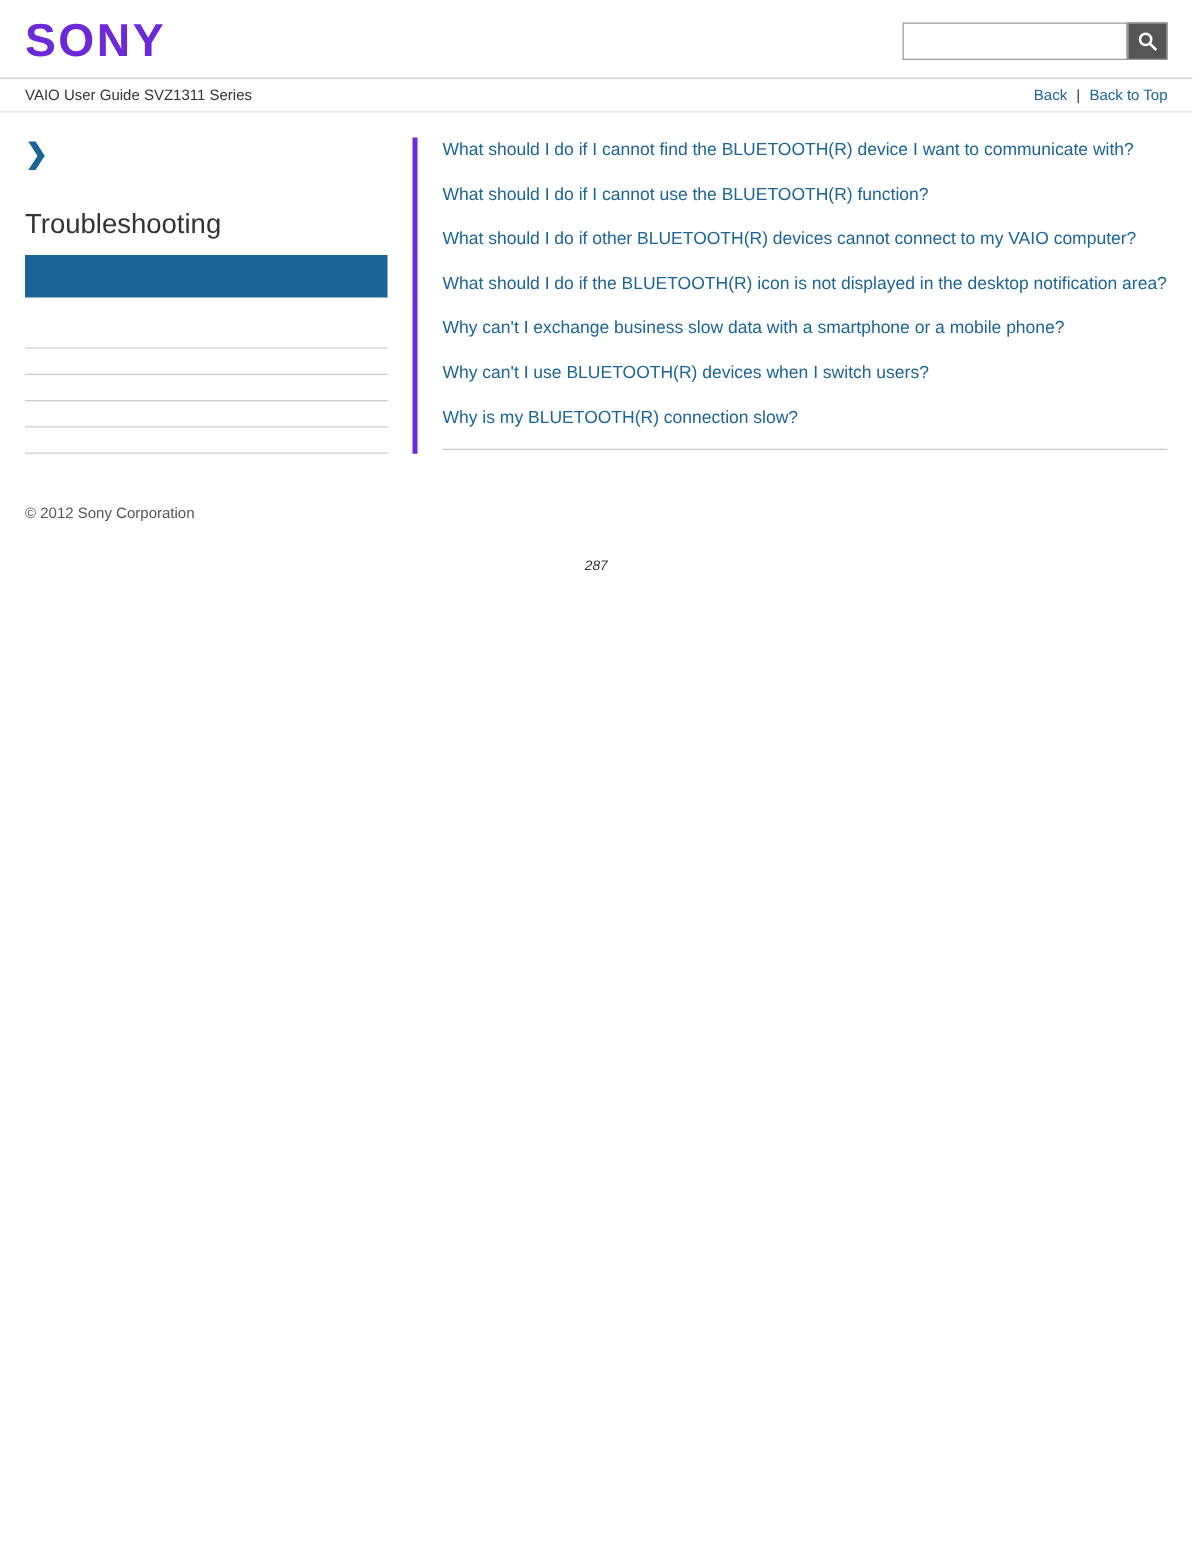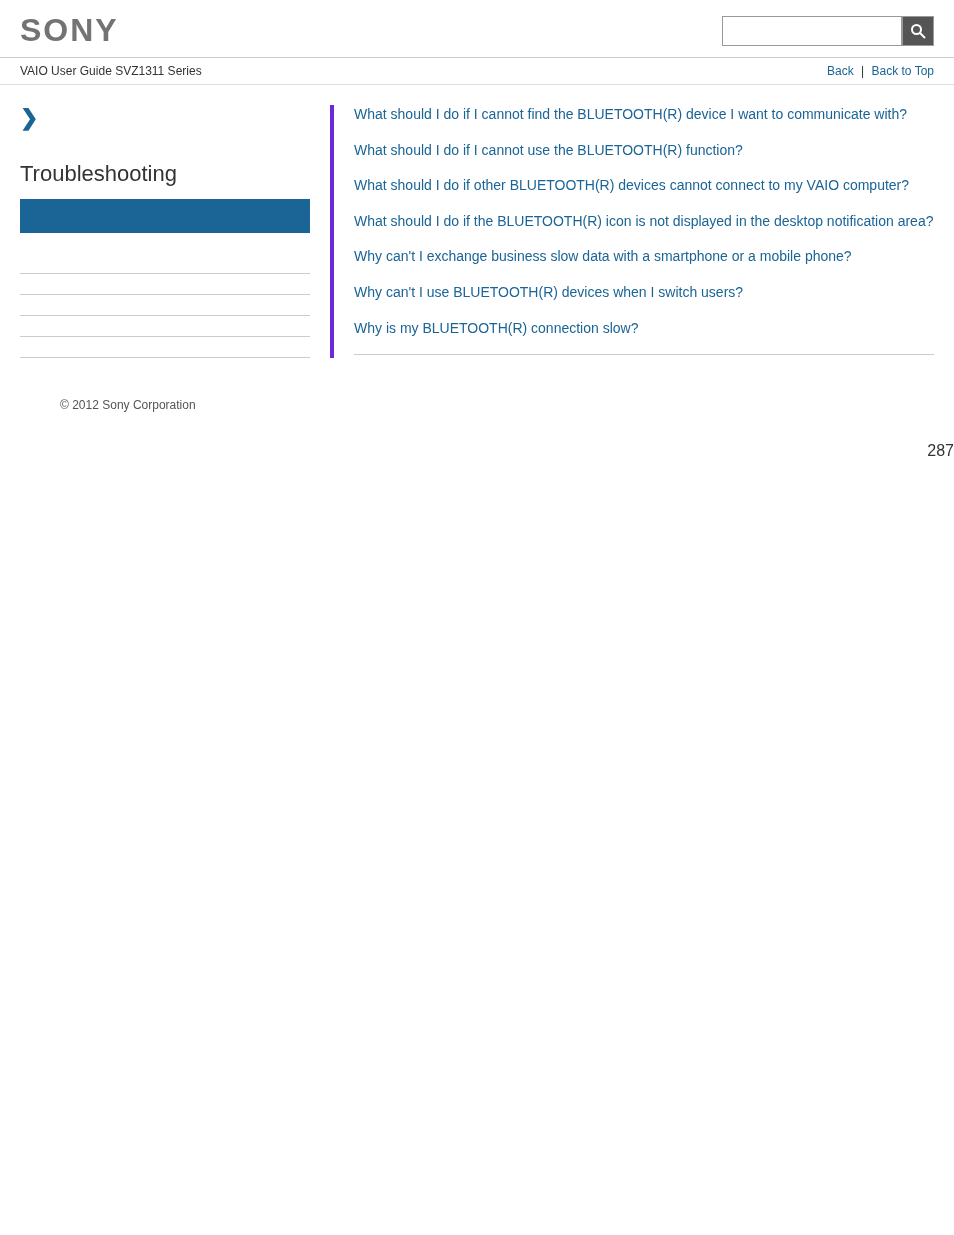--- a/index.html
+++ b/index.html
@@ -21,24 +21,24 @@
     .header {
       display: flex;
       align-items: center;
       justify-content: space-between;
       padding: 12px 20px 8px 20px;
       border-bottom: 1px solid #ccc;
     }
 
     .sony-logo {
       font-family: Arial, sans-serif;
-      font-size: 32px;
+      font-size: 37px;
       font-weight: 900;
       letter-spacing: 2px;
-      color: #737373;
+      color: #6d28d9;
     }
 
     .search-container {
       display: flex;
       align-items: center;
     }
 
     .search-input {
       width: 180px;
       height: 30px;
@@ -170,28 +170,28 @@
     .content-bottom-border {
       border-bottom: 1px solid #ccc;
       margin-top: 10px;
     }
 
     
     .footer {
       padding: 20px 20px;
       font-size: 12px;
       color: #555;
-      margin-left: 40px;
     }
 
     .page-number {
-      text-align: right;
-      font-size: 16px;
+      text-align: center;
+      font-size: 11px;
       color: #333;
       padding: 10px 0 20px 0;
+      font-style: italic;
     }
   </style>
 </head>
 <body>
 
 <div class="header">
   <div class="sony-logo">SONY</div>
   <div class="search-container">
     <input class="search-input" type="text" placeholder="" style="">
     <button class="search-button">

